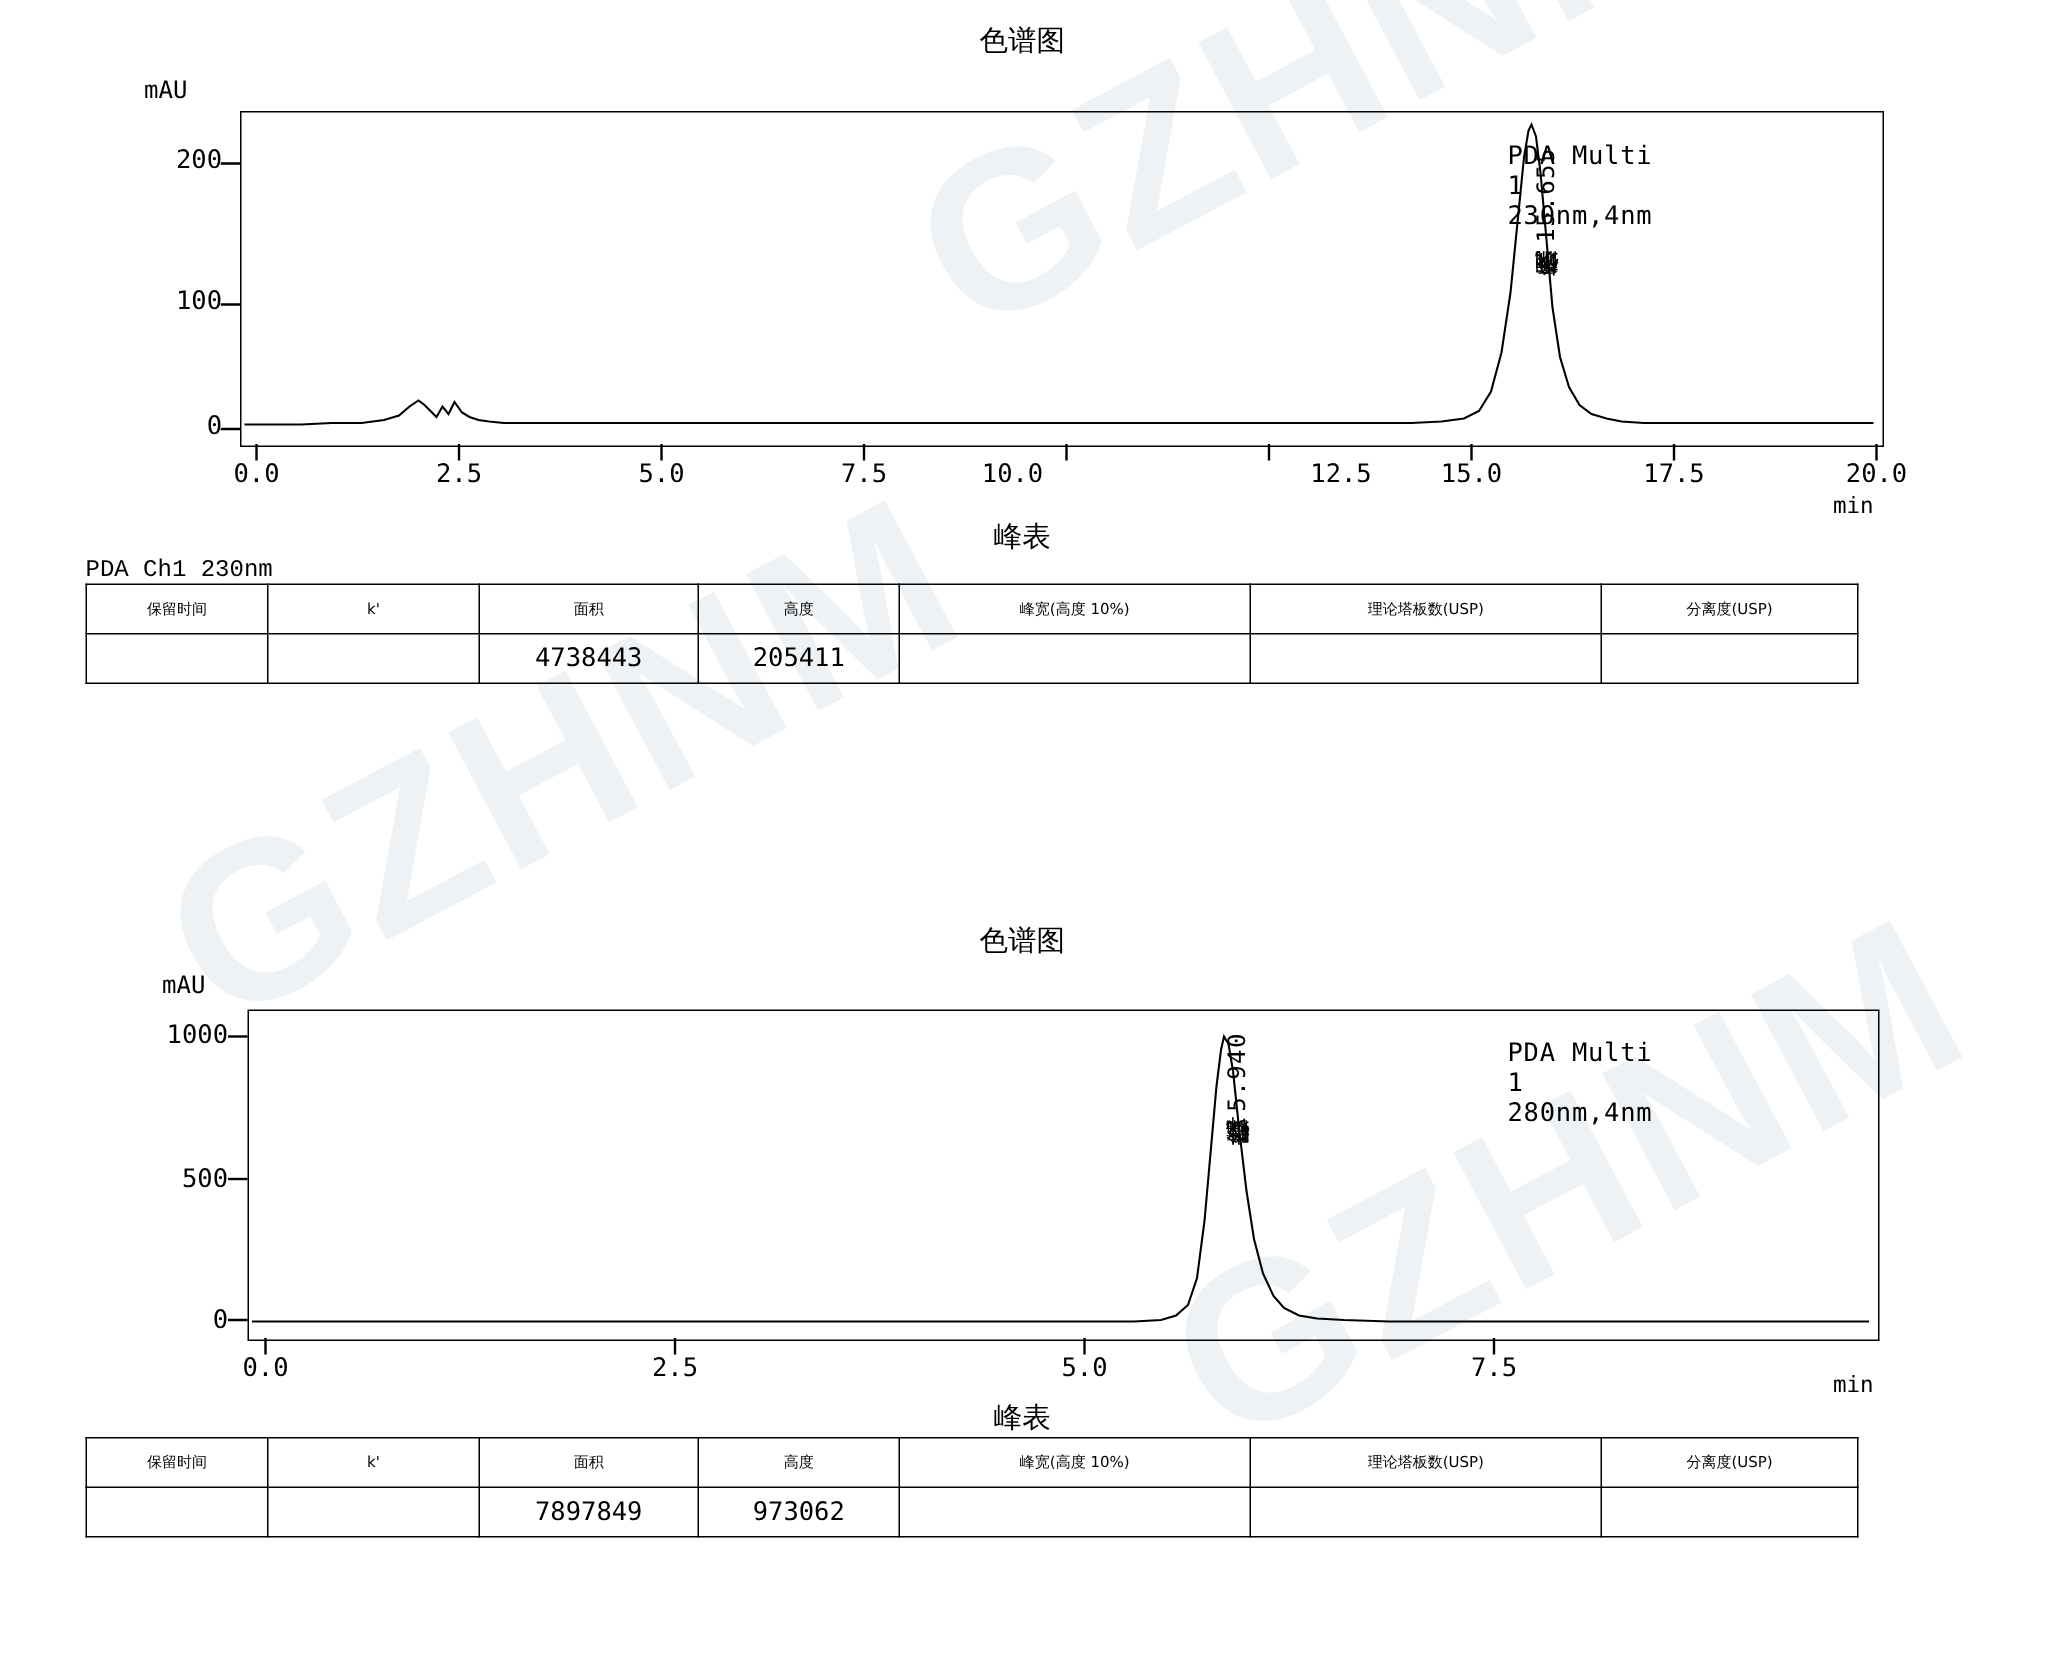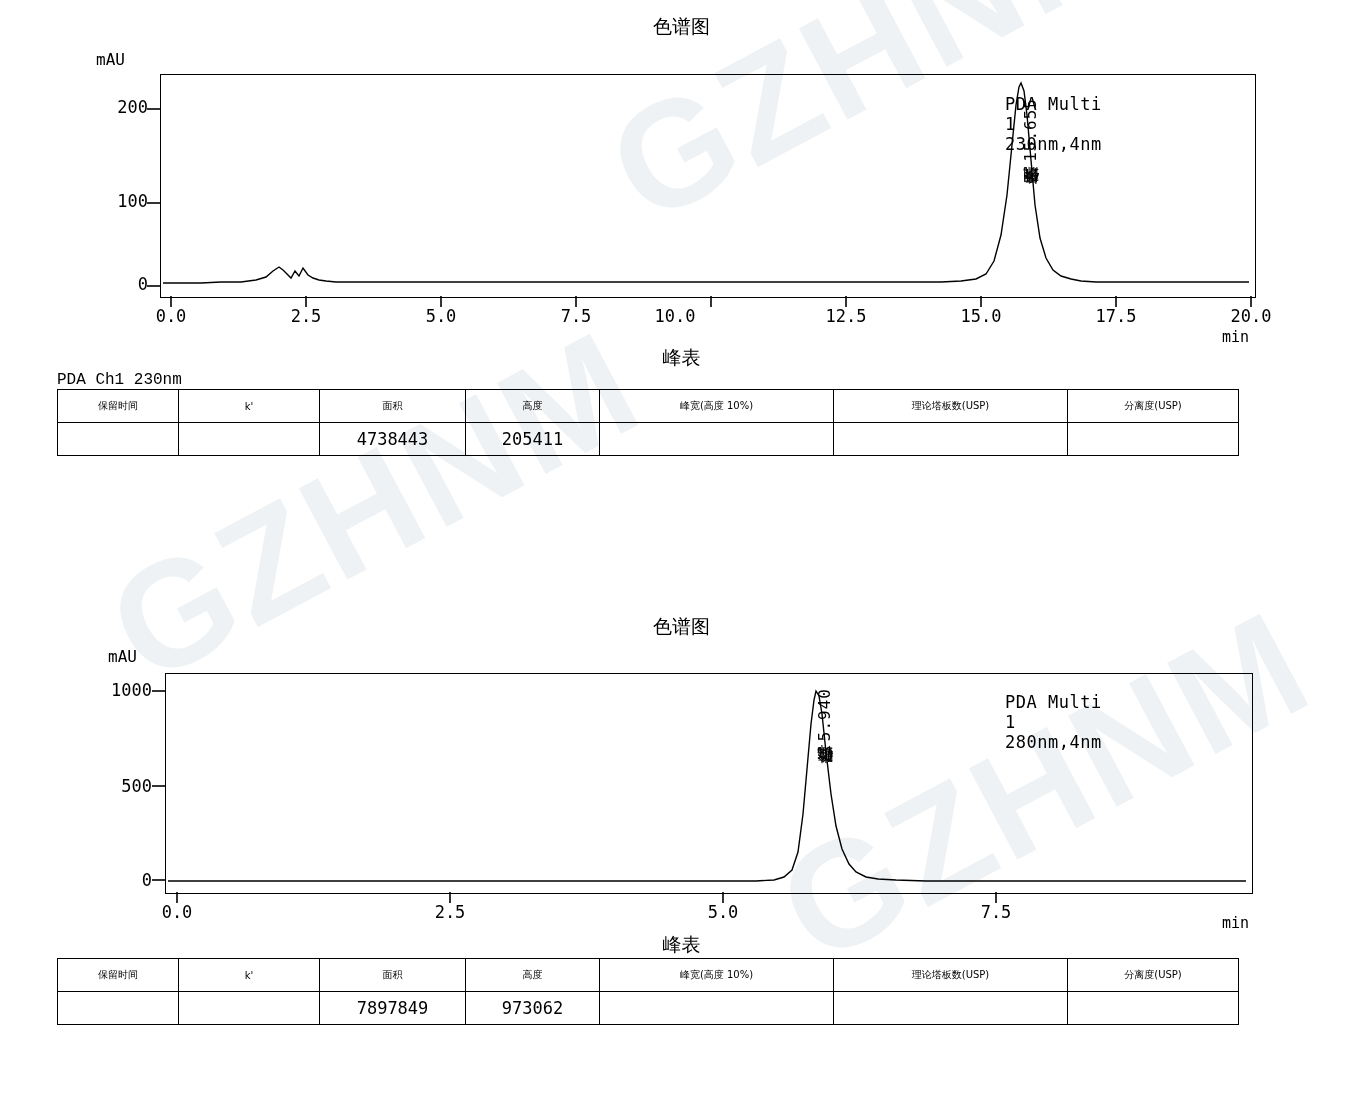--- a/index.html
+++ b/index.html
@@ -168,21 +168,21 @@
       <line x1="821" y1="0" x2="821" y2="11" stroke="#000" stroke-width="1.6"></line>
       <line x1="956" y1="0" x2="956" y2="11" stroke="#000" stroke-width="1.6"></line>
       <line x1="1091" y1="0" x2="1091" y2="11" stroke="#000" stroke-width="1.6"></line>
     </svg>
 
     <div class="axis-num" style="left:131px; top:292px; width:80px;">0.0</div>
     <div class="axis-num" style="left:266px; top:292px; width:80px;">2.5</div>
     <div class="axis-num" style="left:401px; top:292px; width:80px;">5.0</div>
     <div class="axis-num" style="left:536px; top:292px; width:80px;">7.5</div>
     <div class="axis-num" style="left:635px; top:292px; width:80px;">10.0</div>
-    <div class="axis-num" style="left:806px; top:292px; width:80px;">12.5</div>
+    <div class="axis-num" style="left:854px; top:292px; width:80px;">12.5</div>
     <div class="axis-num" style="left:941px; top:292px; width:80px;">15.0</div>
     <div class="axis-num" style="left:1076px; top:292px; width:80px;">17.5</div>
     <div class="axis-num" style="left:1211px; top:292px; width:80px;">20.0</div>
 
     <div class="min-label" style="left:1222px; top:314px;">min</div>
 
     <div class="detector-label" style="left:1005px; top:80px;">PDA Multi 1 230nm,4nm</div>
 
     <div class="peak-label" style="left:1021px; top:84px;">柳硫汞钠 / 15.655</div>
   </div>

